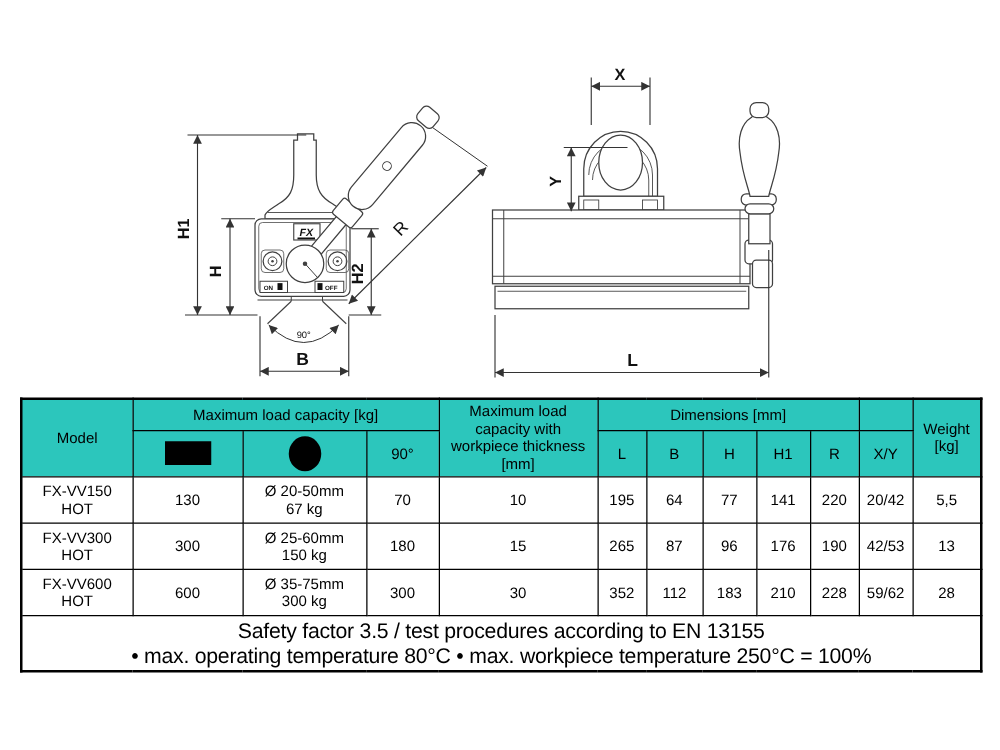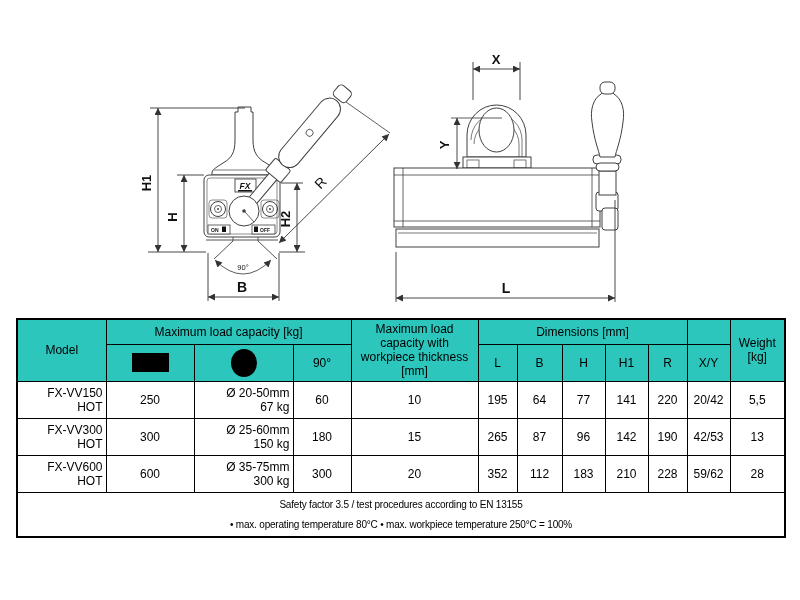--- a/index.html
+++ b/index.html
@@ -15,24 +15,24 @@
   .switch-text{font-size:5px;font-weight:bold;}
 
   table.spec{position:absolute;left:16px;top:318px;width:769px;border-collapse:collapse;
     table-layout:fixed;text-align:center;font-size:12px;border:2px solid #000;}
   table.spec th,table.spec td{border:1px solid #000;padding:0 3px;vertical-align:middle;
     font-weight:normal;line-height:14px;}
   table.spec thead th{background:#2cc6bc;}
   tr.hr1{height:25px;} tr.hr2{height:37px;} tr.dr{height:37px;} tr.fr{height:45px;}
   .bold{font-weight:bold;}
   .model-cell{font-weight:bold;}
-  .two-line span{display:block;text-align:right;}
+  .two-line span{display:block;}
   .flat-icon{display:inline-block;width:37px;height:19px;background:#000;vertical-align:middle;}
   .round-icon{display:inline-block;width:26px;height:28px;background:#000;border-radius:50%;vertical-align:middle;}
-  .footer-cell{font-size:10px;letter-spacing:-0.2px;}
+  .footer-cell{font-size:17px;letter-spacing:-0.2px;}
   .footer-cell span{display:block;}
   .footer-cell .l1{margin:5px 0 2px 0;}
   .footer-cell .l2{margin:6px 0 4px 0;}
 </style>
 </head>
 <body>
 
 <div class="canvas">
 
 <svg class="drawings" width="800" height="318" viewBox="0 0 800 318">
@@ -229,26 +229,26 @@
       <th>R</th>
       <th>X/Y</th>
     </tr>
   </thead>
   <tbody>
     <tr class="dr">
       <td class="model-cell two-line">
         <span>FX-VV150</span>
         <span>HOT</span>
       </td>
-      <td>250</td>
+      <td>130</td>
       <td class="two-line">
         <span>Ø 20-50mm</span>
         <span>67 kg</span>
       </td>
-      <td>60</td>
+      <td>70</td>
       <td>10</td>
       <td>195</td>
       <td>64</td>
       <td>77</td>
       <td>141</td>
       <td>220</td>
       <td>20/42</td>
       <td>5,5</td>
     </tr>
     <tr class="dr">
@@ -259,37 +259,37 @@
       <td>300</td>
       <td class="two-line">
         <span>Ø 25-60mm</span>
         <span>150 kg</span>
       </td>
       <td>180</td>
       <td>15</td>
       <td>265</td>
       <td>87</td>
       <td>96</td>
-      <td>142</td>
+      <td>176</td>
       <td>190</td>
       <td>42/53</td>
       <td>13</td>
     </tr>
     <tr class="dr">
       <td class="model-cell two-line">
         <span>FX-VV600</span>
         <span>HOT</span>
       </td>
       <td>600</td>
       <td class="two-line">
         <span>Ø 35-75mm</span>
         <span>300 kg</span>
       </td>
       <td>300</td>
-      <td>20</td>
+      <td>30</td>
       <td>352</td>
       <td>112</td>
       <td>183</td>
       <td>210</td>
       <td>228</td>
       <td>59/62</td>
       <td>28</td>
     </tr>
     <tr class="fr">
       <td colspan="12" class="footer-cell">

